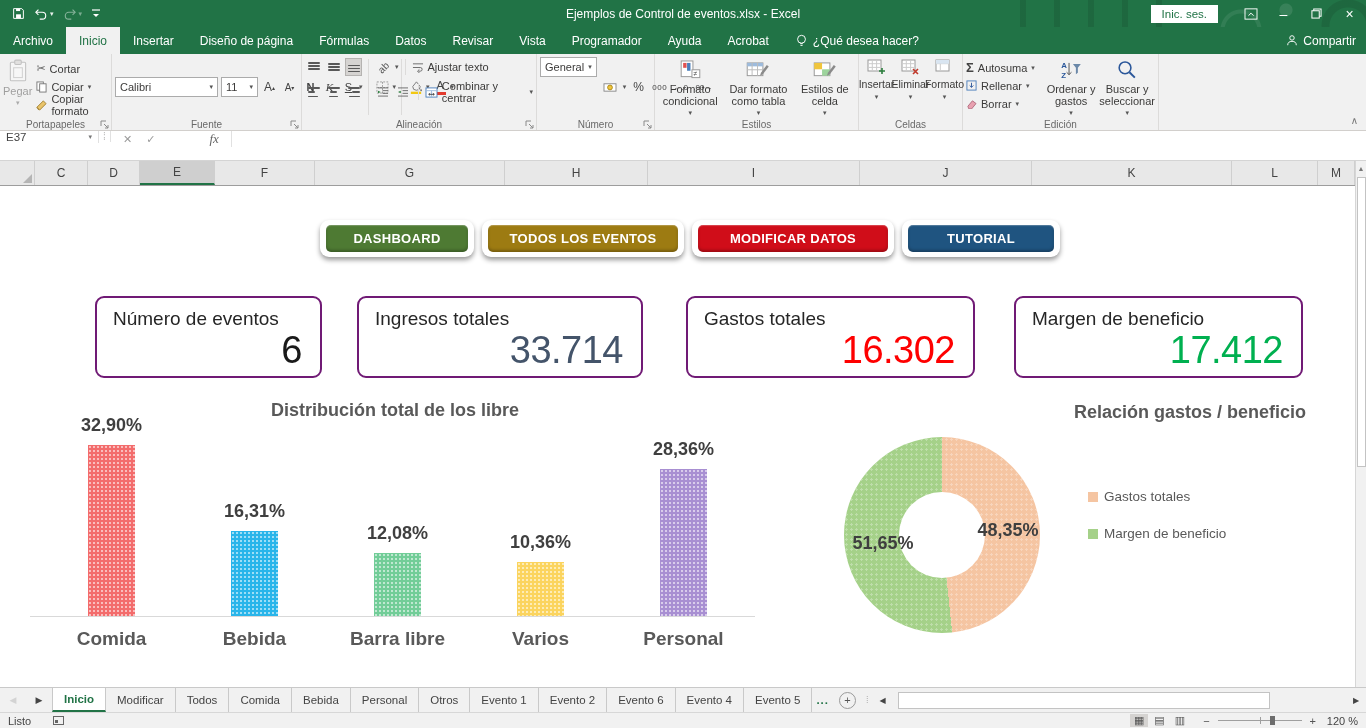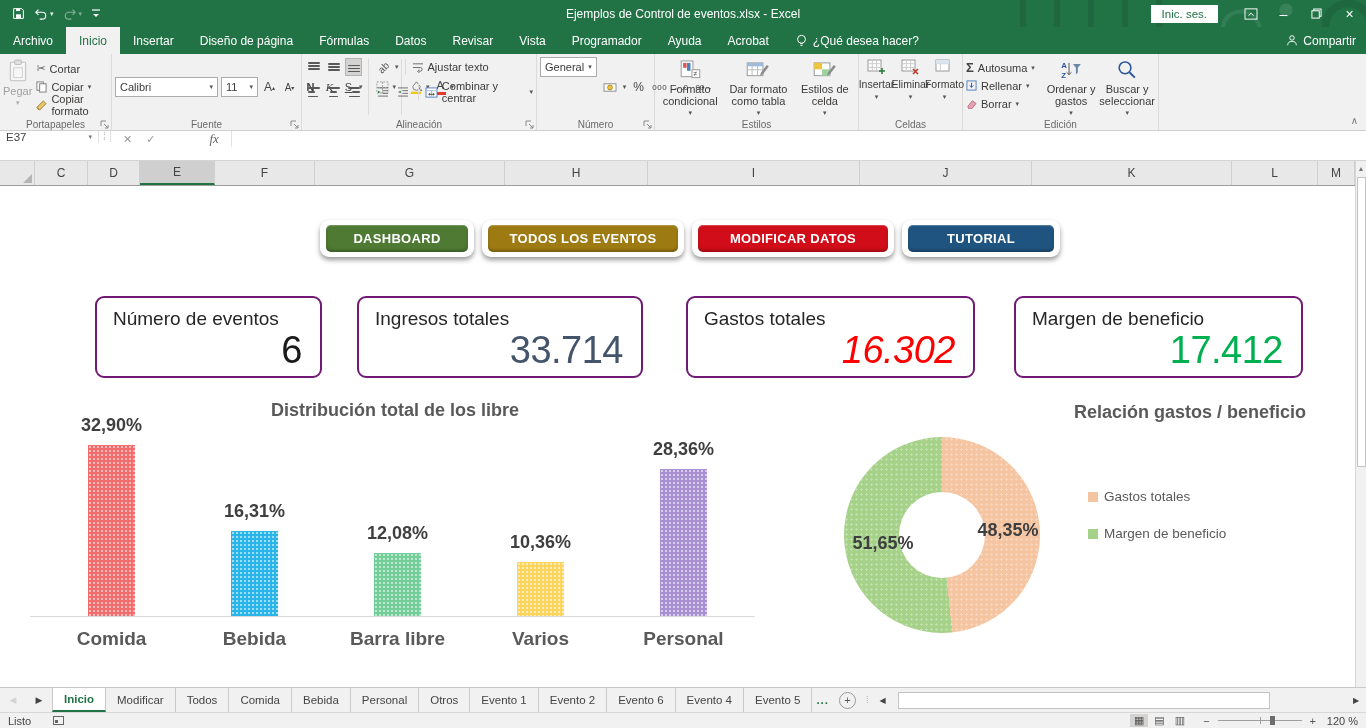--- a/index.html
+++ b/index.html
@@ -627,21 +627,21 @@
           <div class="kpi" style="left: 95px; width: 227px;">
             <div class="klabel">Número de eventos</div>
             <div class="kvalue" style="color: rgb(26, 26, 26);">6</div>
           </div>
           <div class="kpi" style="left: 357px; width: 286px;">
             <div class="klabel">Ingresos totales</div>
             <div class="kvalue" style="color: rgb(68, 84, 106);">33.714</div>
           </div>
           <div class="kpi" style="left: 686px; width: 289px;">
             <div class="klabel">Gastos totales</div>
-            <div class="kvalue" style="color: rgb(254, 0, 0); font-style: italic;">16.302</div>
+            <div class="kvalue" style="color: rgb(254, 0, 0);">16.302</div>
           </div>
           <div class="kpi" style="left: 1014px; width: 289px;">
             <div class="klabel">Margen de beneficio</div>
             <div class="kvalue" style="color: rgb(0, 176, 80);">17.412</div>
           </div>
         </div>
 
       <div class="chart-title" style="left:195px; top:214px; width:400px; text-align:center;">Distribución total de los libre</div>
       <div class="baseline"></div>
       <div id="bars">

